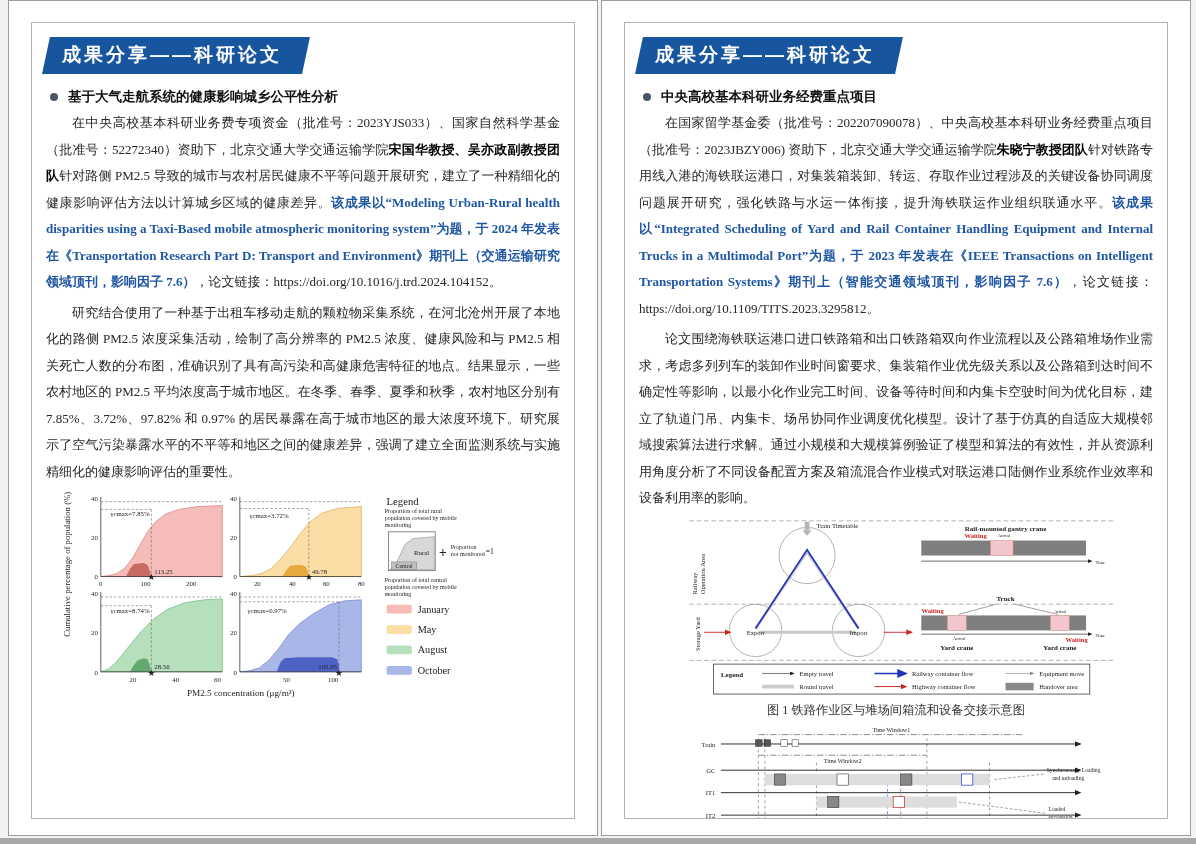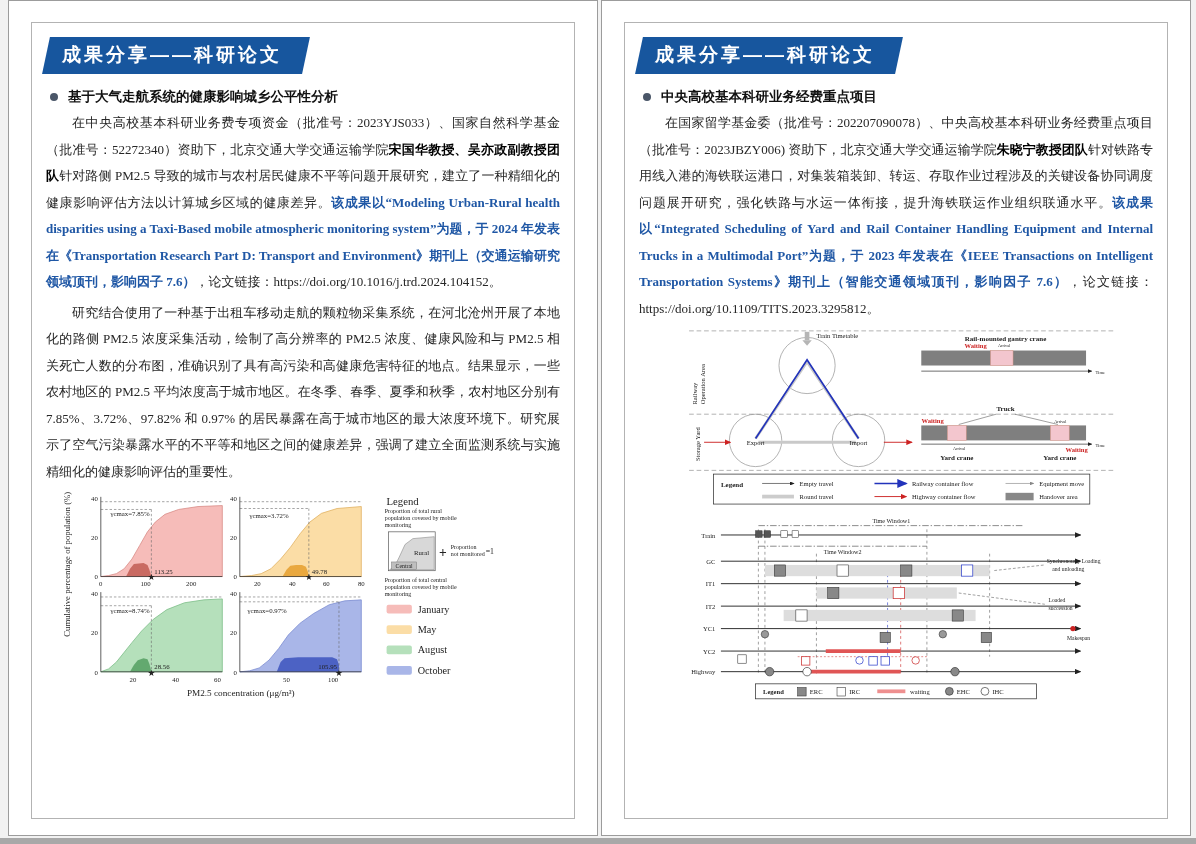--- a/index.html
+++ b/index.html
@@ -167,20 +167,21 @@
 <div class="page" id="page-right">
  <div class="frame">
   <div class="badge">
     <span class="bt">成果分享——科研论文</span>
   </div>
   <div class="bullet-row">
     <span class="dot"></span>
     <span class="btitle">中央高校基本科研业务经费重点项目</span>
   </div>
   <p class="body"><span>在国家留学基金委（批准号：202207090078）、中央高校基本科研业务经费重点项目（批准号：2023JBZY006) 资助下，北京交通大学交通运输学院</span><span class="bdark">朱晓宁教授团队</span><span>针对铁路专用线入港的海铁联运港口，对集装箱装卸、转运、存取作业过程涉及的关键设备协同调度问题展开研究，强化铁路与水运一体衔接，提升海铁联运作业组织联通水平。</span><span class="bblue">该成果以“Integrated Scheduling of Yard and Rail Container Handling Equipment and Internal Trucks in a Multimodal Port”为题，于 2023 年发表在《IEEE Transactions on Intelligent Transportation Systems》期刊上（智能交通领域顶刊，影响因子 7.6）</span><span>，论文链接：</span><span>https://doi.org/10.1109/TITS.2023.3295812</span><span>。</span></p>
+  <p class="body">论文围绕海铁联运港口进口铁路箱和出口铁路箱双向作业流程以及公路箱堆场作业需求，考虑多列列车的装卸作业时间窗要求、集装箱作业优先级关系以及公路箱到达时间不确定性等影响，以最小化作业完工时间、设备等待时间和内集卡空驶时间为优化目标，建立了轨道门吊、内集卡、场吊协同作业调度优化模型。设计了基于仿真的自适应大规模邻域搜索算法进行求解。通过小规模和大规模算例验证了模型和算法的有效性，并从资源利用角度分析了不同设备配置方案及箱流混合作业模式对联运港口陆侧作业系统作业效率和设备利用率的影响。</p>
 
   
   <div class="figwrap">
   <svg width="440" height="178" viewBox="0 0 470 190">
     <defs>
       <marker id="mB" markerWidth="7" markerHeight="6" refX="6" refY="3" orient="auto">
               <path d="M0,0 L7,3 L0,6 Z" fill="#222"></path>
             </marker>
       <marker id="mR" markerWidth="7" markerHeight="6" refX="6" refY="3" orient="auto">
               <path d="M0,0 L7,3 L0,6 Z" fill="#cc2222"></path>
@@ -242,20 +243,21 @@
     <text x="252" y="169" font-size="7">Railway container flow</text>
     <line x1="352" y1="166" x2="382" y2="166" stroke="#888" stroke-width="0.7" marker-end="url(#mG)"></line>
     <text x="388" y="169" font-size="7">Equipment move</text>
     <line x1="92" y1="180" x2="126" y2="180" stroke="#cccccc" stroke-width="4"></line>
     <text x="132" y="183" font-size="7">Round travel</text>
     <line x1="212" y1="180" x2="246" y2="180" stroke="#cc2222" stroke-width="1" marker-end="url(#mR)"></line>
     <text x="252" y="183" font-size="7">Highway container flow</text>
     <rect x="352" y="176" width="30" height="8" fill="#888"></rect>
     <text x="388" y="183" font-size="7">Handover area</text>
   </svg>
+  <p class="caption">图 1  铁路作业区与堆场间箱流和设备交接示意图</p>
   </div>
 
   
   <div class="figwrap">
   <svg width="440" height="184" viewBox="0 0 470 196">
     <defs>
       <marker id="m2B" markerWidth="7" markerHeight="6" refX="6" refY="3" orient="auto">
               <path d="M0,0 L7,3 L0,6 Z" fill="#222"></path>
             </marker>
     </defs>

